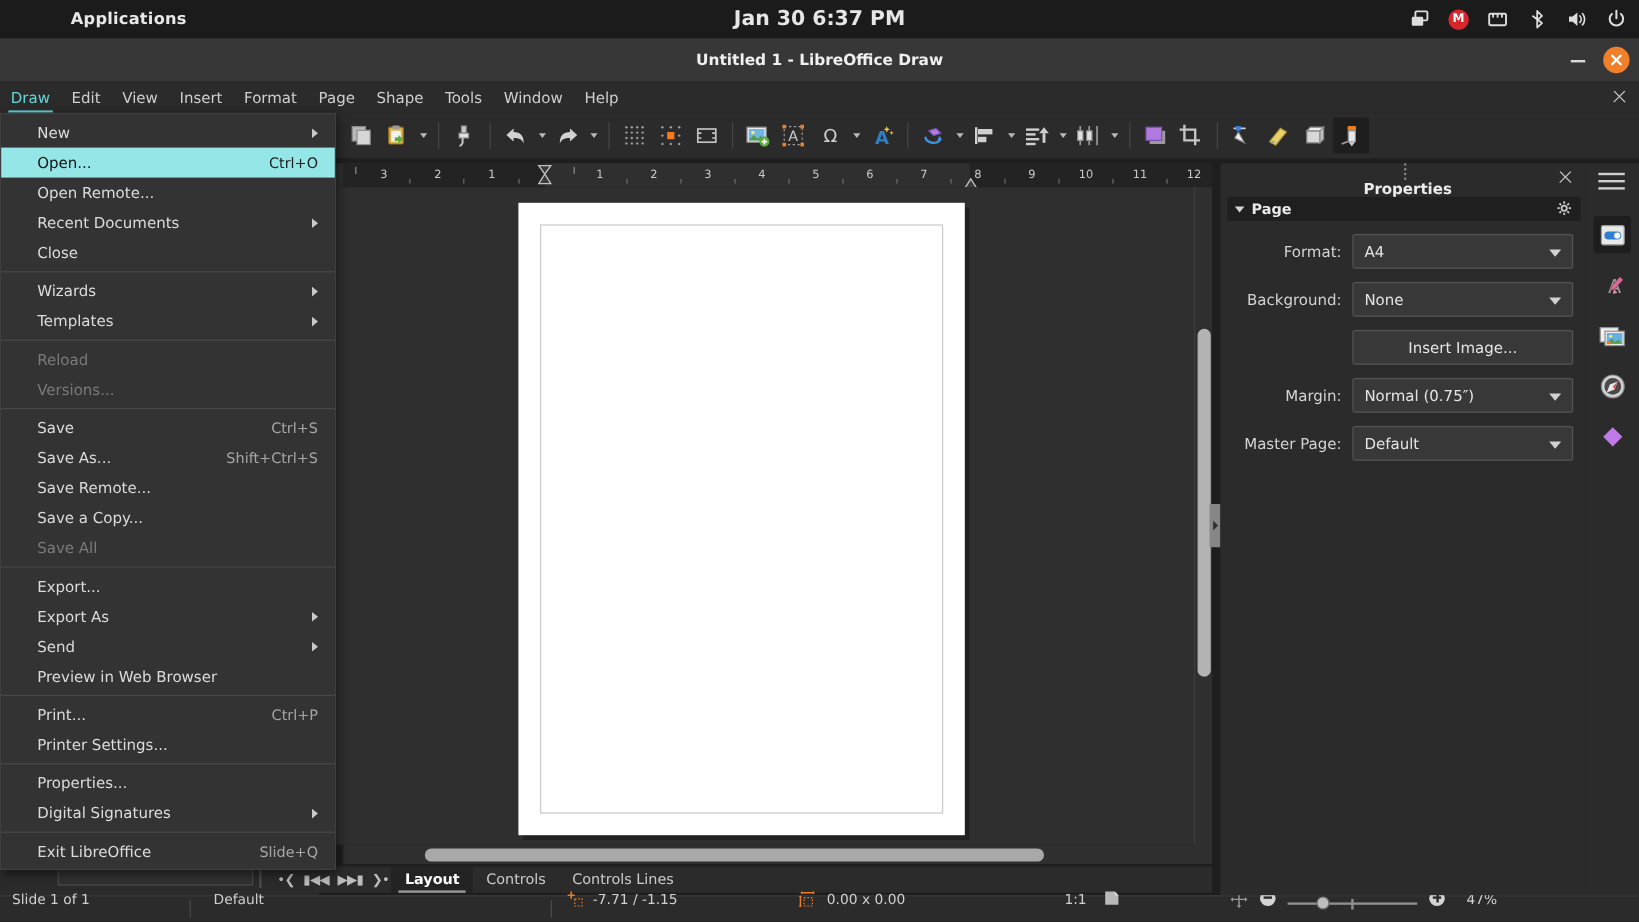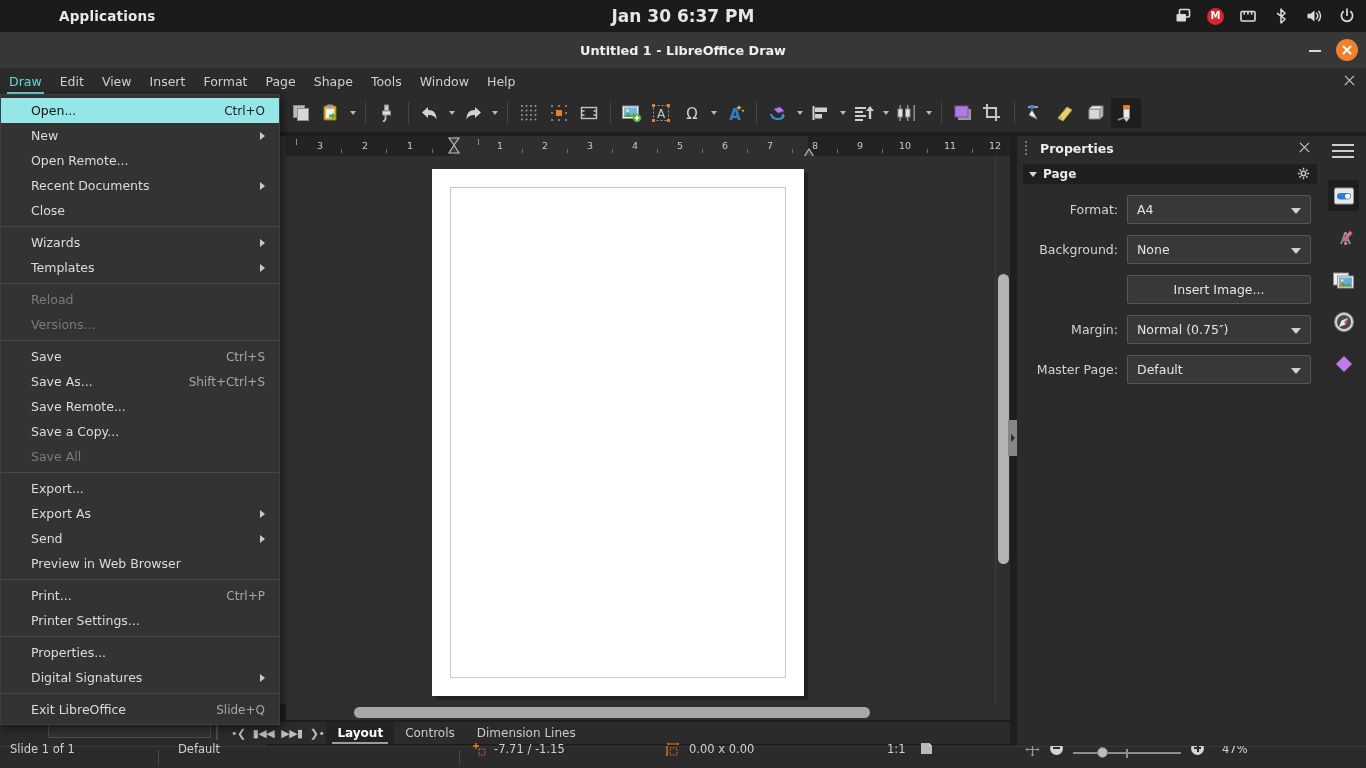--- a/index.html
+++ b/index.html
@@ -252,21 +252,21 @@
     content: ''; position: absolute; left: 5.5px; top: 3px;
     width: 2px; height: 7px; background: #2b2b2b;
   }
 
   
   .sidebar {
     position: absolute; left: 1017px; top: 136px; width: 304px; height: 610px;
     background: #2b2b2b;
   }
   .sb-title {
-    position: relative; height: 24px; display: flex; align-items: center;
+    position: relative; height: 24px; display: flex; align-items: center; flex-direction: column;
   }
   .sb-grip {
     width: 12px; display: flex; flex-direction: column; align-items: center;
     gap: 2px; margin-left: 3px;
   }
   .sb-grip b { width: 2px; height: 2px; background: #8d8d8d; display: block; border-radius: 50%; }
   .sb-title-text { font-size: 12.5px; font-weight: bold; color: #ededed; margin-left: 8px; }
   .sb-close {
     position: absolute; right: 10px; top: 5px; width: 13px; height: 13px; cursor: pointer;
   }
@@ -736,21 +736,21 @@
 
   <div class="tabbar">
     <div class="tabnav">
       <span>•❮</span>
       <span>▮◀◀</span>
       <span>▶▶▮</span>
       <span>❯•</span>
     </div>
     <div class="ltab active">Layout</div>
     <div class="ltab">Controls</div>
-    <div class="ltab">Dimension Lines</div>
+    <div class="ltab">Controls Lines</div>
   </div>
 
   <div class="statusbar">
     <div class="sb-seg" style="width:158px;padding-left:10px;">
       <span>Slide 1 of 1</span>
     </div>
     <div class="sb-vline"></div>
     <div class="sb-seg" style="width:300px;padding-left:19px;">
       <span>Default</span>
     </div>
@@ -902,29 +902,29 @@
         </svg>
     </div>
     <div class="rail-btn" style="top:212px;">
       <svg width="24" height="24" viewBox="0 0 24 24">
           <path d="M12 4l8 8-8 8-8-8z" fill="#c07ae8"></path>
         </svg>
     </div>
   </div>
 
   <div class="dropdown">
+    <div class="dd-item">
+      <span>New</span>
+      <span class="dd-sub"></span>
+    </div>
     <div class="dd-item hl">
       <span>Open...</span>
       <span class="dd-shortcut">Ctrl+O</span>
     </div>
     <div class="dd-item">
-      <span>New</span>
-      <span class="dd-sub"></span>
-    </div>
-    <div class="dd-item">
       <span>Open Remote...</span>
     </div>
     <div class="dd-item">
       <span>Recent Documents</span>
       <span class="dd-sub"></span>
     </div>
     <div class="dd-item">
       <span>Close</span>
     </div>
     <div class="dd-sep"></div>

